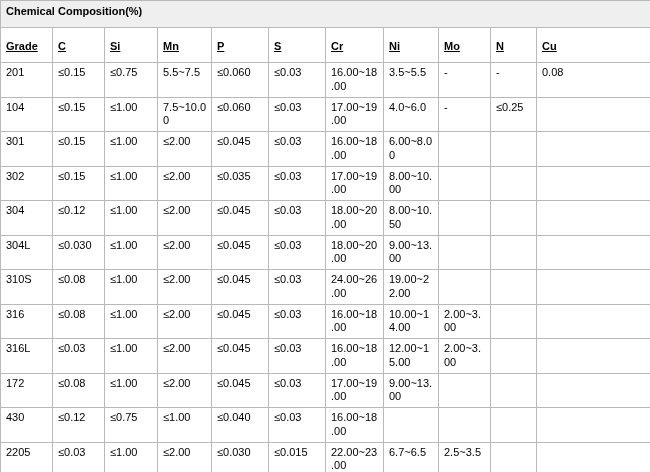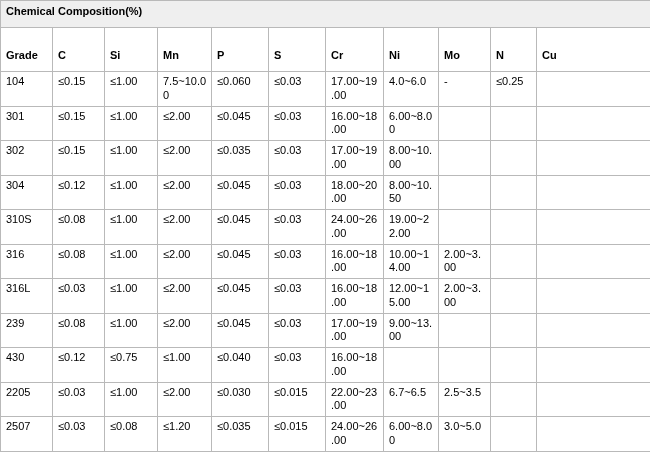--- a/index.html
+++ b/index.html
@@ -41,22 +41,23 @@
   tr.title-row td {
     background: #efefef;
     font-weight: bold;
     height: 18px;
     padding-top: 4px;
     padding-bottom: 4px;
   }
   tr.header-row td {
     font-weight: bold;
     height: 18px;
-    padding-top: 21px;
+    padding-top: 12px;
     padding-bottom: 4px;
+    text-decoration: underline;
   }
   tr.data-row td {
     height: 24px;
   }
   td.num-right {
     text-align: right;
     padding-right: 6px;
   }
   
   col.c-grade { width: 52px; }
@@ -100,20 +101,34 @@
         <td>Mn</td>
         <td>P</td>
         <td>S</td>
         <td>Cr</td>
         <td>Ni</td>
         <td>Mo</td>
         <td>N</td>
         <td colspan="2">Cu</td>
       </tr>
 
+      <tr class="data-row">
+        <td>201</td>
+        <td>≤0.15</td>
+        <td>≤0.75</td>
+        <td>5.5~7.5</td>
+        <td>≤0.060</td>
+        <td>≤0.03</td>
+        <td>16.00~18.00</td>
+        <td>3.5~5.5</td>
+        <td>-</td>
+        <td>-</td>
+        <td class="num-right">0.08</td>
+
+      </tr>
 
       <tr class="data-row">
         <td>104</td>
         <td>≤0.15</td>
         <td>≤1.00</td>
         <td>7.5~10.00</td>
         <td>≤0.060</td>
         <td>≤0.03</td>
         <td>17.00~19.00</td>
         <td>4.0~6.0</td>
@@ -161,20 +176,34 @@
         <td>≤0.045</td>
         <td>≤0.03</td>
         <td>18.00~20.00</td>
         <td>8.00~10.50</td>
         <td></td>
         <td></td>
         <td class="num-right"></td>
 
       </tr>
 
+      <tr class="data-row">
+        <td>304L</td>
+        <td>≤0.030</td>
+        <td>≤1.00</td>
+        <td>≤2.00</td>
+        <td>≤0.045</td>
+        <td>≤0.03</td>
+        <td>18.00~20.00</td>
+        <td>9.00~13.00</td>
+        <td></td>
+        <td></td>
+        <td class="num-right"></td>
+
+      </tr>
 
       <tr class="data-row">
         <td>310S</td>
         <td>≤0.08</td>
         <td>≤1.00</td>
         <td>≤2.00</td>
         <td>≤0.045</td>
         <td>≤0.03</td>
         <td>24.00~26.00</td>
         <td>19.00~22.00</td>
@@ -208,21 +237,21 @@
         <td>≤0.03</td>
         <td>16.00~18.00</td>
         <td>12.00~15.00</td>
         <td>2.00~3.00</td>
         <td></td>
         <td class="num-right"></td>
 
       </tr>
 
       <tr class="data-row">
-        <td>239</td>
+        <td>172</td>
         <td>≤0.08</td>
         <td>≤1.00</td>
         <td>≤2.00</td>
         <td>≤0.045</td>
         <td>≤0.03</td>
         <td>17.00~19.00</td>
         <td>9.00~13.00</td>
         <td></td>
         <td></td>
         <td class="num-right"></td>

